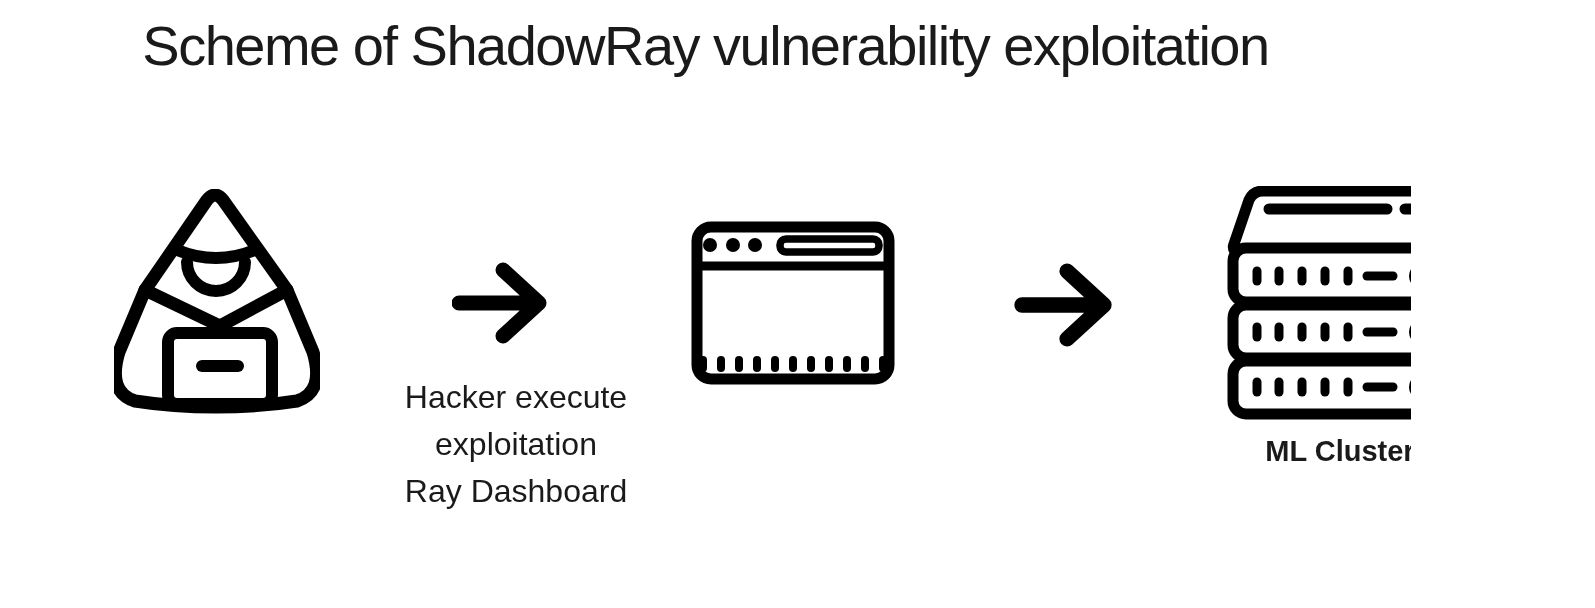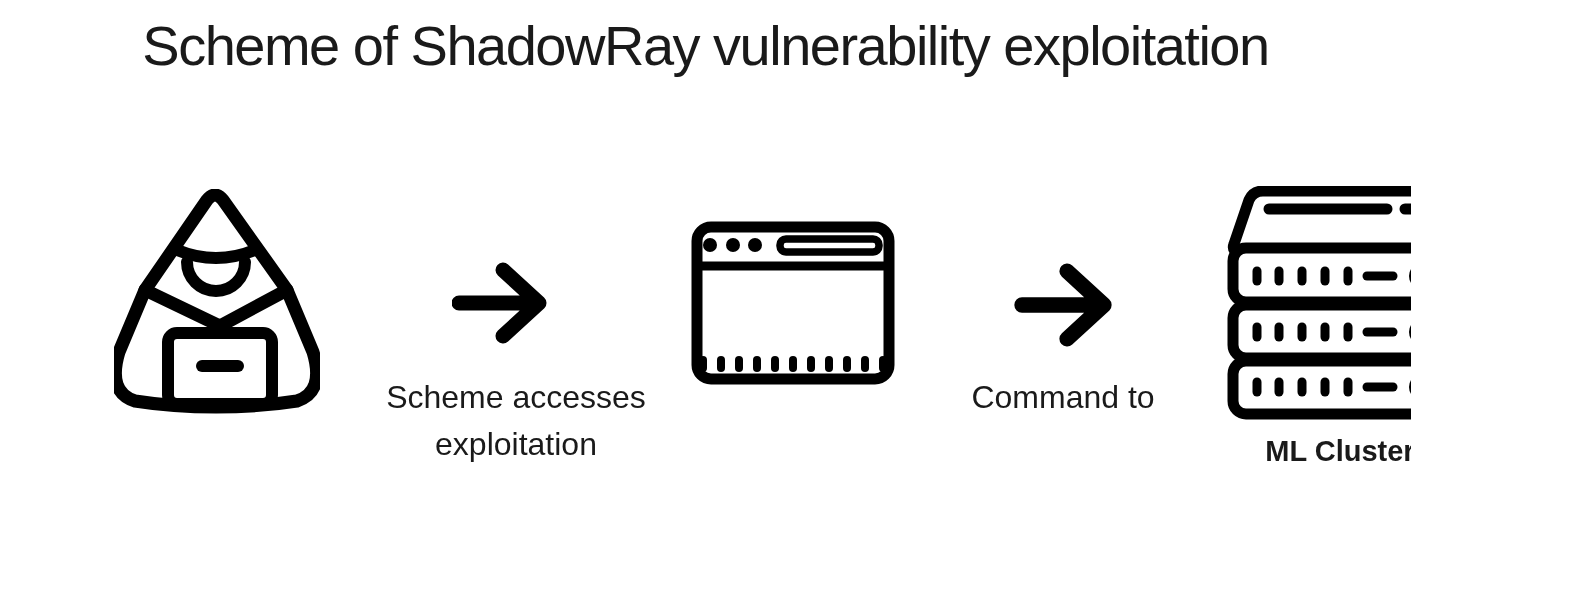--- a/index.html
+++ b/index.html
@@ -56,22 +56,23 @@
     </svg>
   </div>
 
   <div class="icon arrow-1">
     <svg viewBox="0 0 96 82" aria-hidden="true">
       <path d="M7 41 H85 M51 8 L87 41 L51 74" fill="none" stroke="currentColor" stroke-width="15" stroke-linecap="round" stroke-linejoin="round"></path>
     </svg>
   </div>
 
   <div class="caption caption-step1">
-    <div>Scheme accesses</div>
+    <div>Hacker execute</div>
     <div>exploitation</div>
+    <div>Ray Dashboard</div>
   </div>
 
   <div class="icon browser-icon">
     <svg viewBox="0 0 206 166" aria-hidden="true">
       <rect x="7" y="7" width="192" height="152" rx="14" fill="#ffffff" stroke="currentColor" stroke-width="11"></rect>
       <line x1="7" y1="46" x2="199" y2="46" stroke="currentColor" stroke-width="9"></line>
       <circle cx="20" cy="25" r="7" fill="currentColor"></circle>
       <circle cx="43" cy="25" r="7" fill="currentColor"></circle>
       <circle cx="65" cy="25" r="7" fill="currentColor"></circle>
       <rect x="90" y="19" width="99" height="13" rx="6" fill="none" stroke="currentColor" stroke-width="7.5"></rect>
@@ -91,21 +92,20 @@
     </svg>
   </div>
 
   <div class="icon arrow-2">
     <svg viewBox="0 0 96 82" aria-hidden="true">
       <path d="M7 41 H85 M51 8 L87 41 L51 74" fill="none" stroke="currentColor" stroke-width="15" stroke-linecap="round" stroke-linejoin="round"></path>
     </svg>
   </div>
 
   <div class="caption caption-step2">
-    <div>Command to</div>
   </div>
 
   <div class="icon server-icon">
     <svg viewBox="0 0 226 236" aria-hidden="true">
 
       <path d="M36 5 H190 Q200 5 204 14 L219 58 Q222 66 212 66 H14 Q4 66 7 58 L22 14 Q26 5 36 5 Z" fill="#ffffff" stroke="currentColor" stroke-width="11" stroke-linejoin="round"></path>
       <g stroke="currentColor" stroke-width="11" stroke-linecap="round">
         <line x1="42" y1="23" x2="160" y2="23"></line>
         <line x1="178" y1="23" x2="193" y2="23"></line>
       </g>

